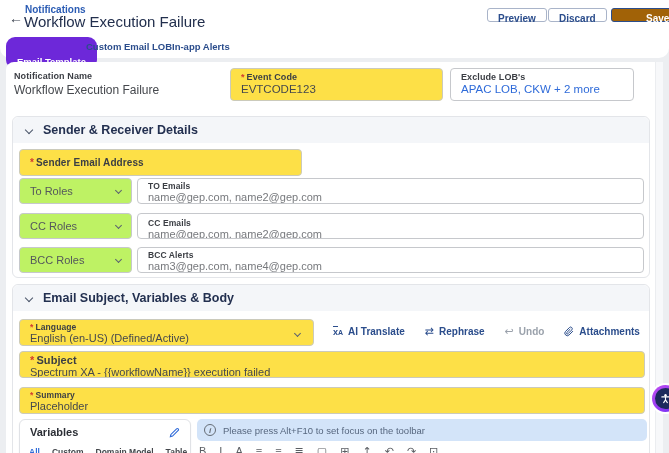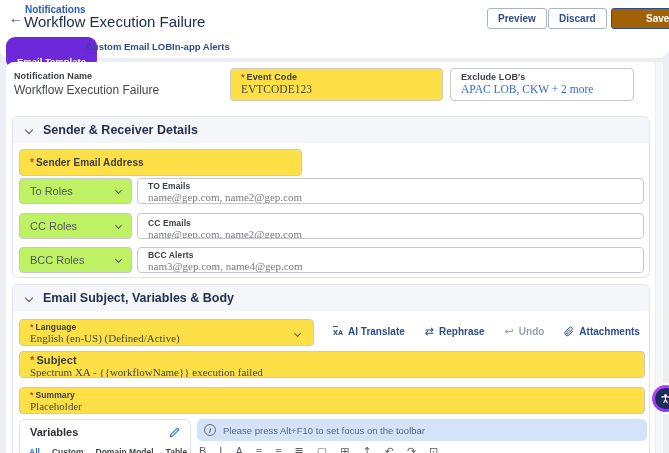--- a/index.html
+++ b/index.html
@@ -5,39 +5,39 @@
   * { margin:0; padding:0; box-sizing:border-box; }
   html,body { background:#dfe2e7; }
   body { font-family:"Liberation Sans", sans-serif; }
   .frame { position:relative; width:669px; height:453px; background:#eceef1; overflow:hidden; margin:0 auto; }
 
   
   .hdr { position:absolute; left:0; top:0; width:669px; height:34px; background:#ffffff; }
   .back { position:absolute; left:9px; top:11px; font-size:14px; color:#3c4350; cursor:pointer; line-height:1; }
   .crumb { position:absolute; left:25px; top:4px; font-size:10px; font-weight:bold; color:#2b5cb4; }
   .title { position:absolute; left:24px; top:13px; font-size:15px; font-weight:500; color:#222f4d; }
-  .btn { position:absolute; top:8px; height:21px; padding:0 10px; font-size:10px; font-weight:bold;
+  .btn { position:absolute; top:8px; height:14px; padding:0 10px; font-size:10px; font-weight:bold;
          color:#2b4d8c; background:#fff; border:1px solid #a9b4c9; border-radius:3px; line-height:19px; cursor:pointer; }
   .btn.primary { background:#a16207; color:#fff; border-color:#2b4d8c;padding-left:34px; }
 
   
   .tabstrip { position:absolute; left:0; top:34px; width:669px; height:24px; background:#ffffff; border-radius:0 0 10px 10px; }
   .tabpill { position:absolute; left:6px; top:3px; height:18px; line-height:18px; padding:16px 11px; background:#6d28d9;
              color:#fff; font-size:9.5px; font-weight:bold; border-radius:9px; cursor:pointer; }
   .tablink { position:absolute; top:7px; font-size:9.5px; font-weight:bold; color:#2b4d8c; cursor:pointer; }
 
   
   .card { position:absolute; left:6px; top:62px; width:657px; height:391px; background:#fff; border-radius:8px 8px 0 0; }
   .scrolltrack { position:absolute; left:655px; top:62px; width:8px; height:391px; background:#f7f8fa; border-left:1px solid #ebedf0; }
 
   .slabel { font-size:9px; font-weight:bold; color:#3b3e44; letter-spacing:0.1px; }
   .req { color:#d33a2f; margin-right:2px; }
   .fieldbox { position:absolute; border:1px solid #c6c8cc; border-radius:4px; background:#fff; padding:3px 0 0 10px; overflow:hidden; }
   .fieldbox.yellow { background:#fde047; border-color:#cbcabb; }
-  .fval { font-size:11.5px; color:#45484d; margin-top:1px; white-space:nowrap;font-family:Liberation Serif, serif; }
+  .fval { font-size:11.5px; color:#45484d; margin-top:1px; white-space:nowrap; }
   .fval.blue { color:#2f6bd9; }
   .fval.gray { color:#77797d; font-size:11px; }
 
   .nnlabel { position:absolute; left:14px; top:71px; }
   .nnvalue { position:absolute; left:14px; top:83px; font-size:12px; color:#45484d; }
 
   
   .section { position:absolute; left:12px; width:638px; background:#fff; border:1px solid #e3e5e9; border-radius:6px; }
   .sechead { height:26px; background:#f4f6f9; border-radius:6px 6px 0 0; display:flex; align-items:center; gap:11px; padding-left:13px; cursor:pointer; }
   .sechead .t { font-size:12.5px; font-weight:600; color:#233050; }

